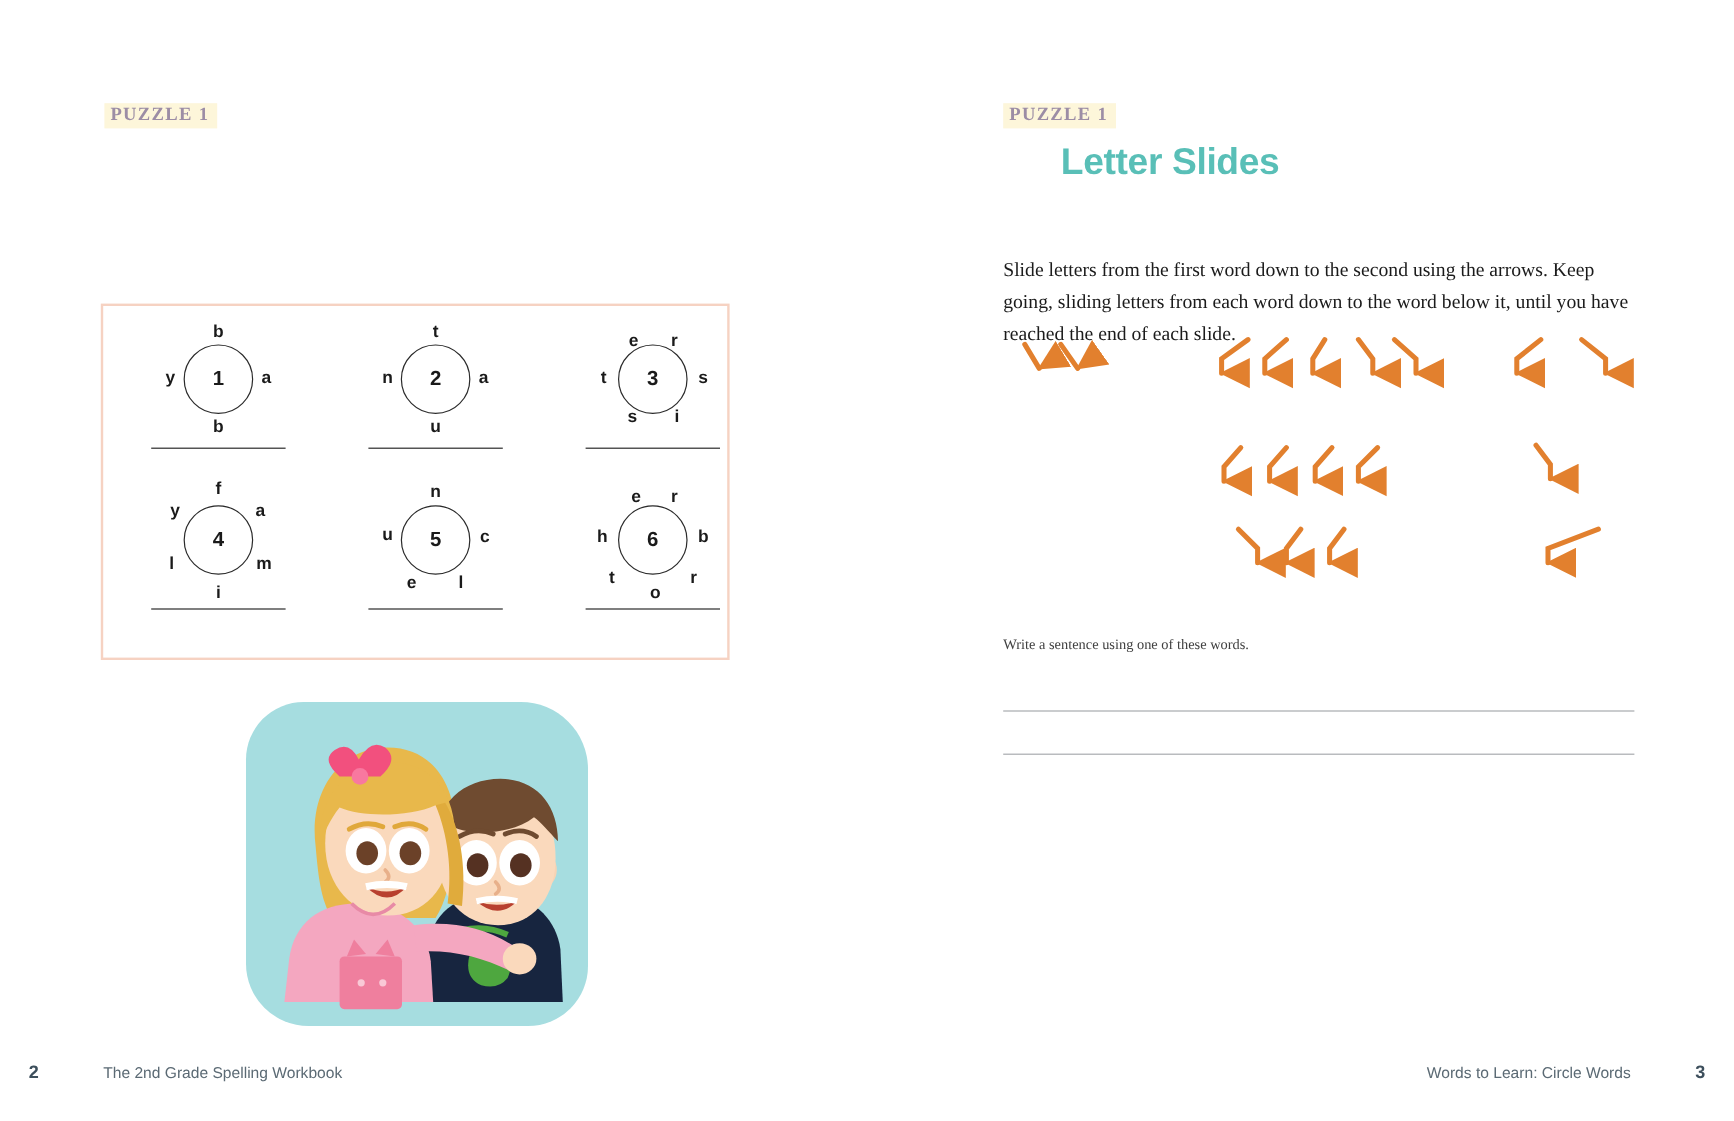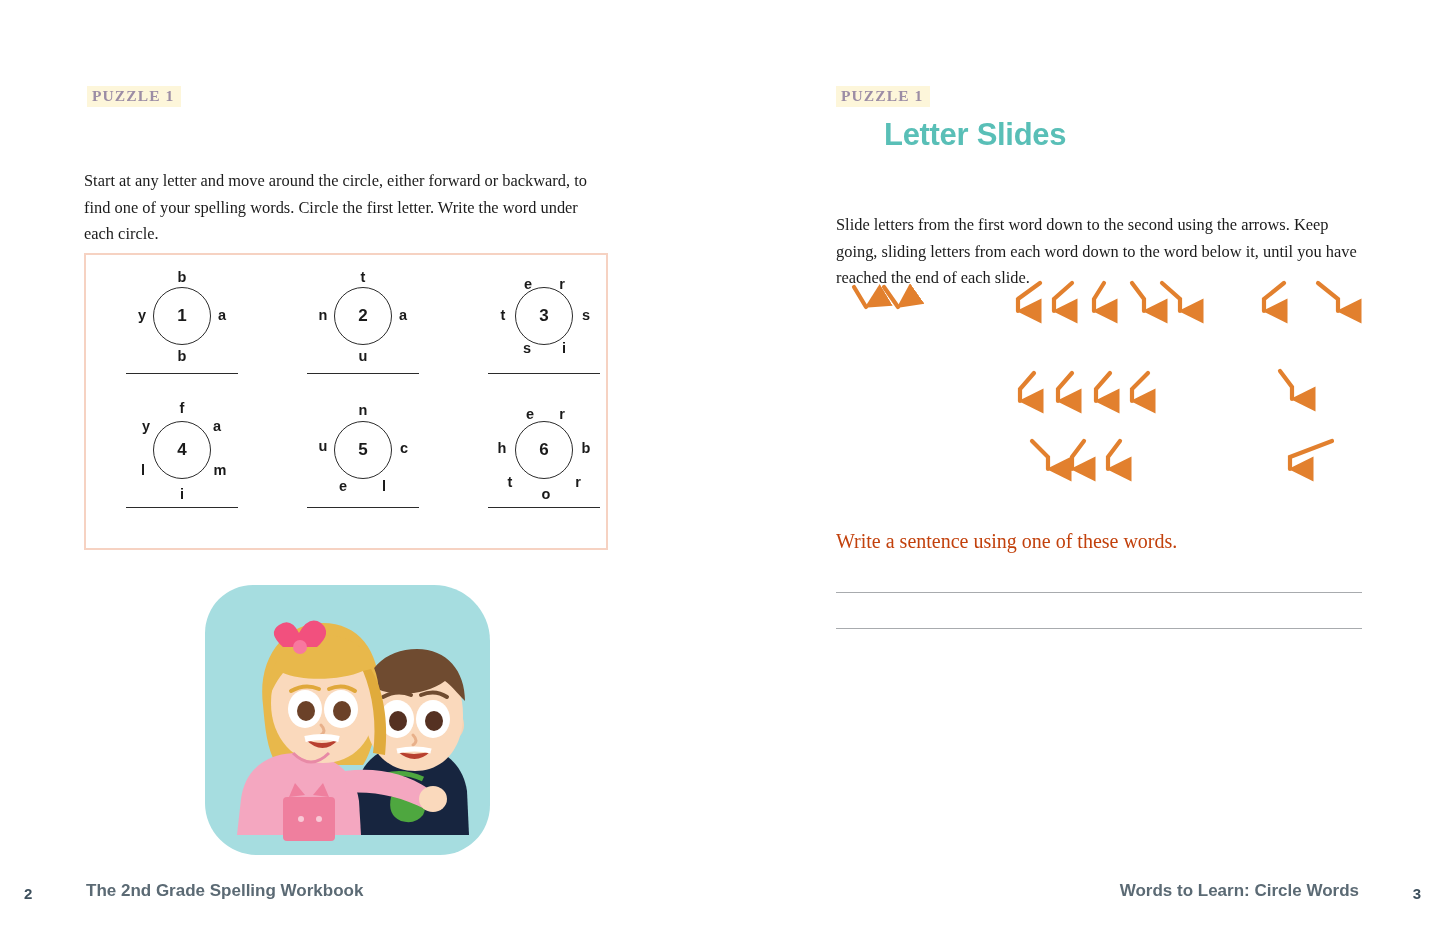--- a/index.html
+++ b/index.html
@@ -89,55 +89,53 @@
     position: absolute; inset: 0;
     background: #a6dde0;
     border-radius: 48px 56px 50px 52px;
   }
 
   
   .prompt {
     position: absolute;
     left: 836px; top: 530px;
     font-family: "Liberation Serif", serif;
-    font-size: 20px;
-    color: #c2410c;
+    font-size: 12px;
+    color: #404040;
   }
   .writeline {
     position: absolute;
     left: 836px;
     width: 526px;
     border-bottom: 1.6px solid #a8abae;
   }
 
   
   .pagenum {
     position: absolute; bottom: 32px;
     font-family: "Liberation Sans", sans-serif;
     font-weight: 700; font-size: 15px; color: #3d4f5c;
   }
   .footer-text {
     position: absolute; bottom: 33px;
     font-family: "Liberation Sans", sans-serif;
-    font-size: 17px; color: #5b6a74;
+    font-size: 13px; color: #5b6a74;
     white-space: nowrap;
-    font-weight: bold;
   }
 </style>
 </head>
 <body>
 
 <div class="page">
 
   <div class="col col-left">
 
     <div class="puzzle-label" style="left:87px; top:86px;">PUZZLE 1</div>
 
 
-    <div class="intro" style="left:84px; top:168px; width:524px;">Start at any letter and move around the circle, either forward or backward, to find one of your spelling words. Circle the first letter. Write the word under each circle.</div>
 
     <div class="puz1-box">
 
       <div class="circle-cell" style="left:12px; top:14px;">
         <div class="circ">1</div>
         <div class="lt" style="left:84px; top:9px;">b</div>
         <div class="lt" style="left:124px; top:47px;">a</div>
         <div class="lt" style="left:84px; top:88px;">b</div>
         <div class="lt" style="left:44px; top:47px;">y</div>
         <div class="ansline"></div>

